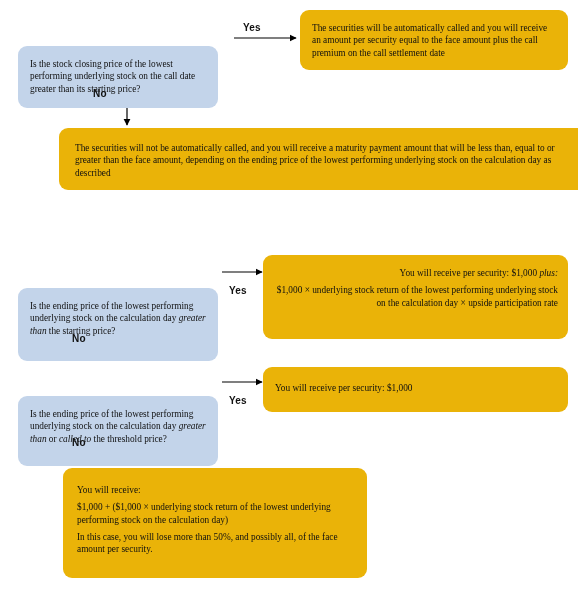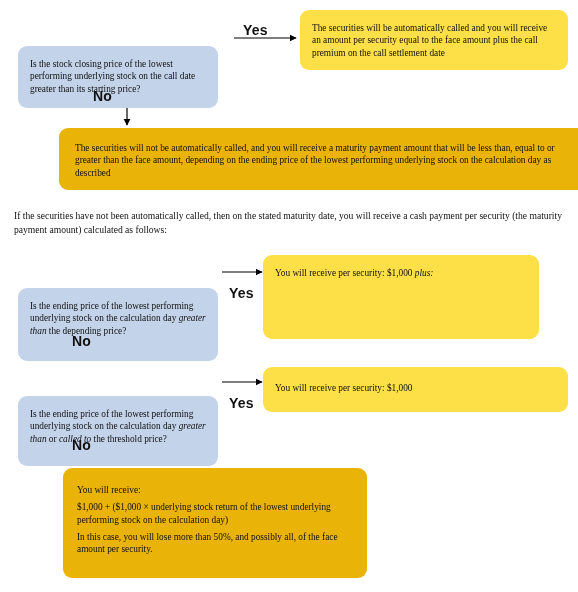--- a/index.html
+++ b/index.html
@@ -30,35 +30,35 @@
     font-family: "Liberation Serif", serif;
     color: #101010;
     overflow: hidden;
   }
   .box .inner {
     position: absolute;
     left: 12px;
     right: 10px;
   }
   .box-blue { background: #c3d4ea; margin-top: 36px; }
-  .box-green { background: #fde047; }
+  .box-green { background: #eab308; }
   .box-tan  { background: #eab308; margin-left: 41px; }
 
   .para {
     position: absolute;
     font-size: 9.6px;
     line-height: 1.42;
     font-family: "Liberation Serif", serif;
     color: #101010;
   }
 
   .edge-label {
     position: absolute;
     font-family: "Liberation Sans", sans-serif;
-    font-size: 14px;
+    font-size: 10px;
     font-weight: bold;
     color: #111111;
     letter-spacing: 0.2px;
     text-align: center;
   }
 
   svg.arrows {
     position: absolute;
     left: 0; top: 0;
     width: 578px;
@@ -102,34 +102,34 @@
   <div class="edge-label" style="left:93px; top:88px;">No</div>
 
   <div class="box box-green" style="left:300px; top:10px; width:268px; height:60px;">
     <div class="inner" style="top:12px;">The securities will be automatically called and you will receive an amount per security equal to the face amount plus the call premium on the call settlement date</div>
   </div>
 
   <div class="box box-tan" style="left:18px; top:128px; width:530px; height:62px;">
     <div class="inner" style="top:14px; left:16px; right:16px;">The securities will not be automatically called, and you will receive a maturity payment amount that will be less than, equal to or greater than the face amount, depending on the ending price of the lowest performing underlying stock on the calculation day as described</div>
   </div>
 
-  <div class="para" style="left:14px; top:209px; width:552px;">If the securities have not been automatically called, then on the stated maturity date, you will receive a cash payment per security (the maturity payment amount) calculated as follows:</div>
 
   <div class="box box-blue" style="left:18px; top:252px; width:200px; height:73px;">
-    <div class="inner" style="top:12px;"><span>Is the ending price of the lowest performing underlying stock on the calculation day </span><em>greater than</em><span> the depending price?</span></div>
+    <div class="inner" style="top:12px;"><span>Is the ending price of the lowest performing underlying stock on the calculation day </span><em>greater than</em><span> the starting price?</span></div>
   </div>
 
   <div class="edge-label" style="left:229px; top:285px;">Yes</div>
 
   <div class="edge-label" style="left:72px; top:333px;">No</div>
 
-  <div class="box box-green" style="left:263px; top:255px; width:276px; height:84px;">
+  <div class="box box-green" style="left:263px; top:255px; width:305px; height:84px;text-align:right;">
     <div class="inner" style="top:12px;">
       <div><span>You will receive per security: $1,000 </span><em>plus:</em></div>
       <div class="blank">&nbsp;</div>
+      <div>$1,000 × underlying stock return of the lowest performing underlying stock on the calculation day × upside participation rate</div>
     </div>
   </div>
 
   <div class="box box-blue" style="left:18px; top:360px; width:200px; height:70px;">
     <div class="inner" style="top:12px;"><span>Is the ending price of the lowest performing underlying stock on the calculation day </span><em>greater than</em><span> or </span><em>called to</em><span> the threshold price?</span></div>
   </div>
 
   <div class="edge-label" style="left:229px; top:395px;">Yes</div>
 
   <div class="edge-label" style="left:72px; top:437px;">No</div>

